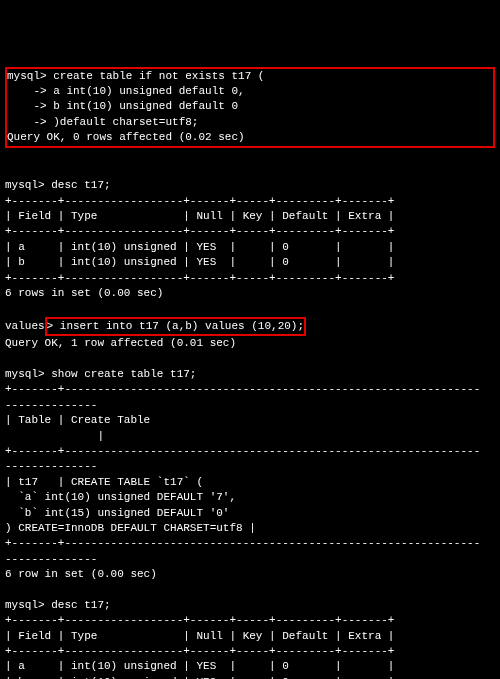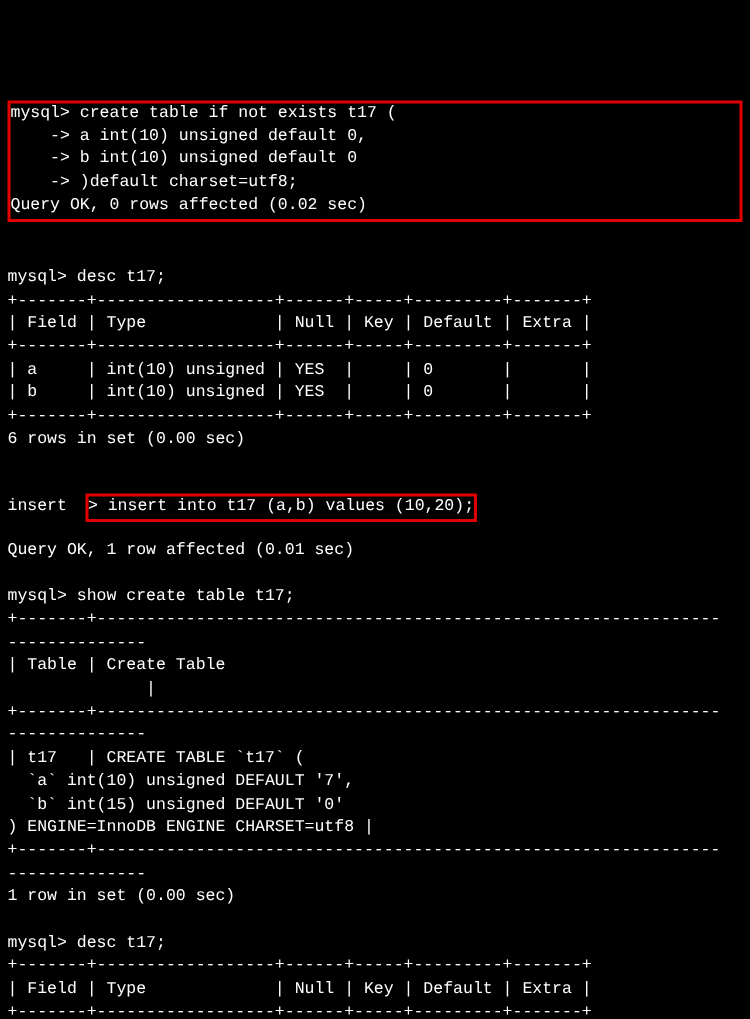--- a/index.html
+++ b/index.html
@@ -16,21 +16,21 @@
     overflow: hidden;
     position: relative;
   }
   .box-red {
     border: 2px solid #e00000;
     display: block;
   }
   .row-box {
     display: inline-block;
     border: 2px solid #e00000;
-    margin: 12px;
+    margin: 0;
     padding: 0;
   }
 </style>
 </head>
 <body>
 
 
 
 <span class="box-red"><span>mysql&gt; create table if not exists t17 (</span>
 <span>    -&gt; a int(10) unsigned default 0,</span>
@@ -40,37 +40,37 @@
 
 <span>mysql&gt; desc t17;</span>
 <span>+-------+------------------+------+-----+---------+-------+</span>
 <span>| Field | Type             | Null | Key | Default | Extra |</span>
 <span>+-------+------------------+------+-----+---------+-------+</span>
 <span>| a     | int(10) unsigned | YES  |     | 0       |       |</span>
 <span>| b     | int(10) unsigned | YES  |     | 0       |       |</span>
 <span>+-------+------------------+------+-----+---------+-------+</span>
 <span>6 rows in set (0.00 sec)</span>
 
-<span>insert</span><span class="row-box">&gt; insert into t17 (a,b) values (10,20);</span>
+<span>values</span><span class="row-box">&gt; insert into t17 (a,b) values (10,20);</span>
 <span>Query OK, 1 row affected (0.01 sec)</span>
 
 <span>mysql&gt; show create table t17;</span>
 <span>+-------+---------------------------------------------------------------</span>
 <span>--------------</span>
 <span>| Table | Create Table</span>
 <span>              |</span>
 <span>+-------+---------------------------------------------------------------</span>
 <span>--------------</span>
 <span>| t17   | CREATE TABLE `t17` (</span>
 <span>  `a` int(10) unsigned DEFAULT '7',</span>
 <span>  `b` int(15) unsigned DEFAULT '0'</span>
-<span>) ENGINE=InnoDB ENGINE CHARSET=utf8 |</span>
+<span>) CREATE=InnoDB DEFAULT CHARSET=utf8 |</span>
 <span>+-------+---------------------------------------------------------------</span>
 <span>--------------</span>
-<span>1 row in set (0.00 sec)</span>
+<span>6 row in set (0.00 sec)</span>
 
 <span>mysql&gt; desc t17;</span>
 <span>+-------+------------------+------+-----+---------+-------+</span>
 <span>| Field | Type             | Null | Key | Default | Extra |</span>
 <span>+-------+------------------+------+-----+---------+-------+</span>
 <span>| a     | int(10) unsigned | YES  |     | 0       |       |</span>
 <span>| b     | int(10) unsigned | YES  |     | 0       |       |</span>
 
 
 

